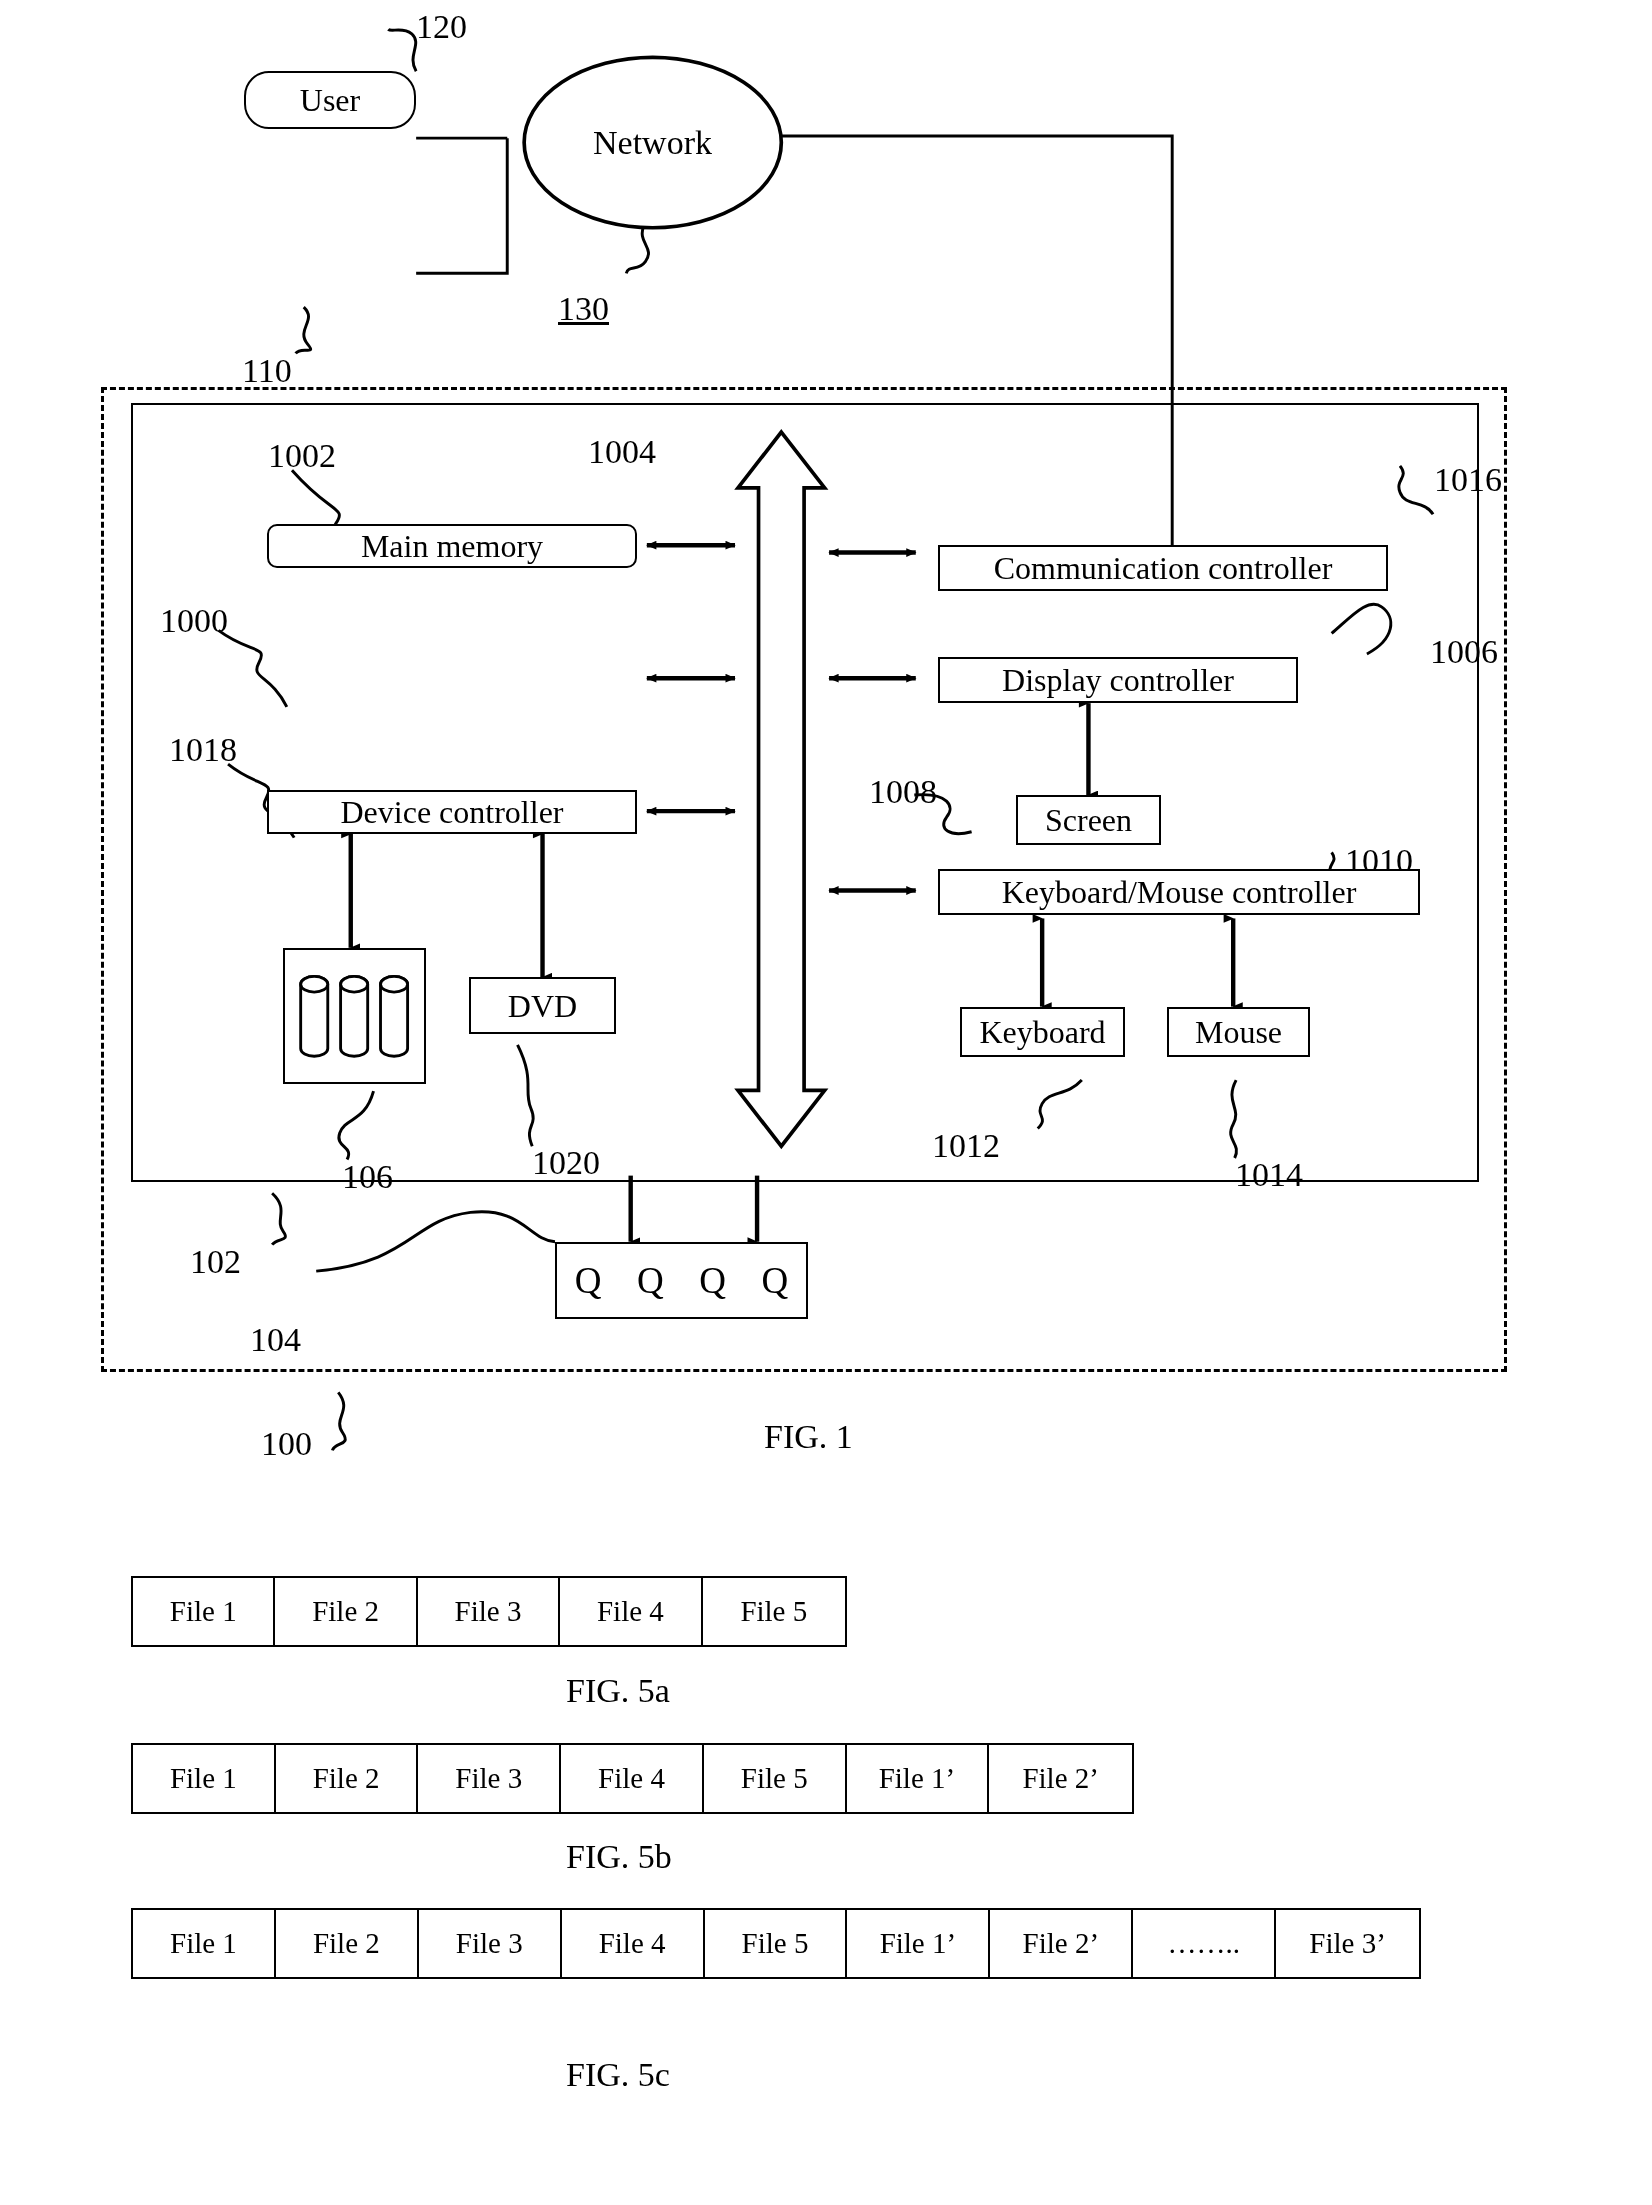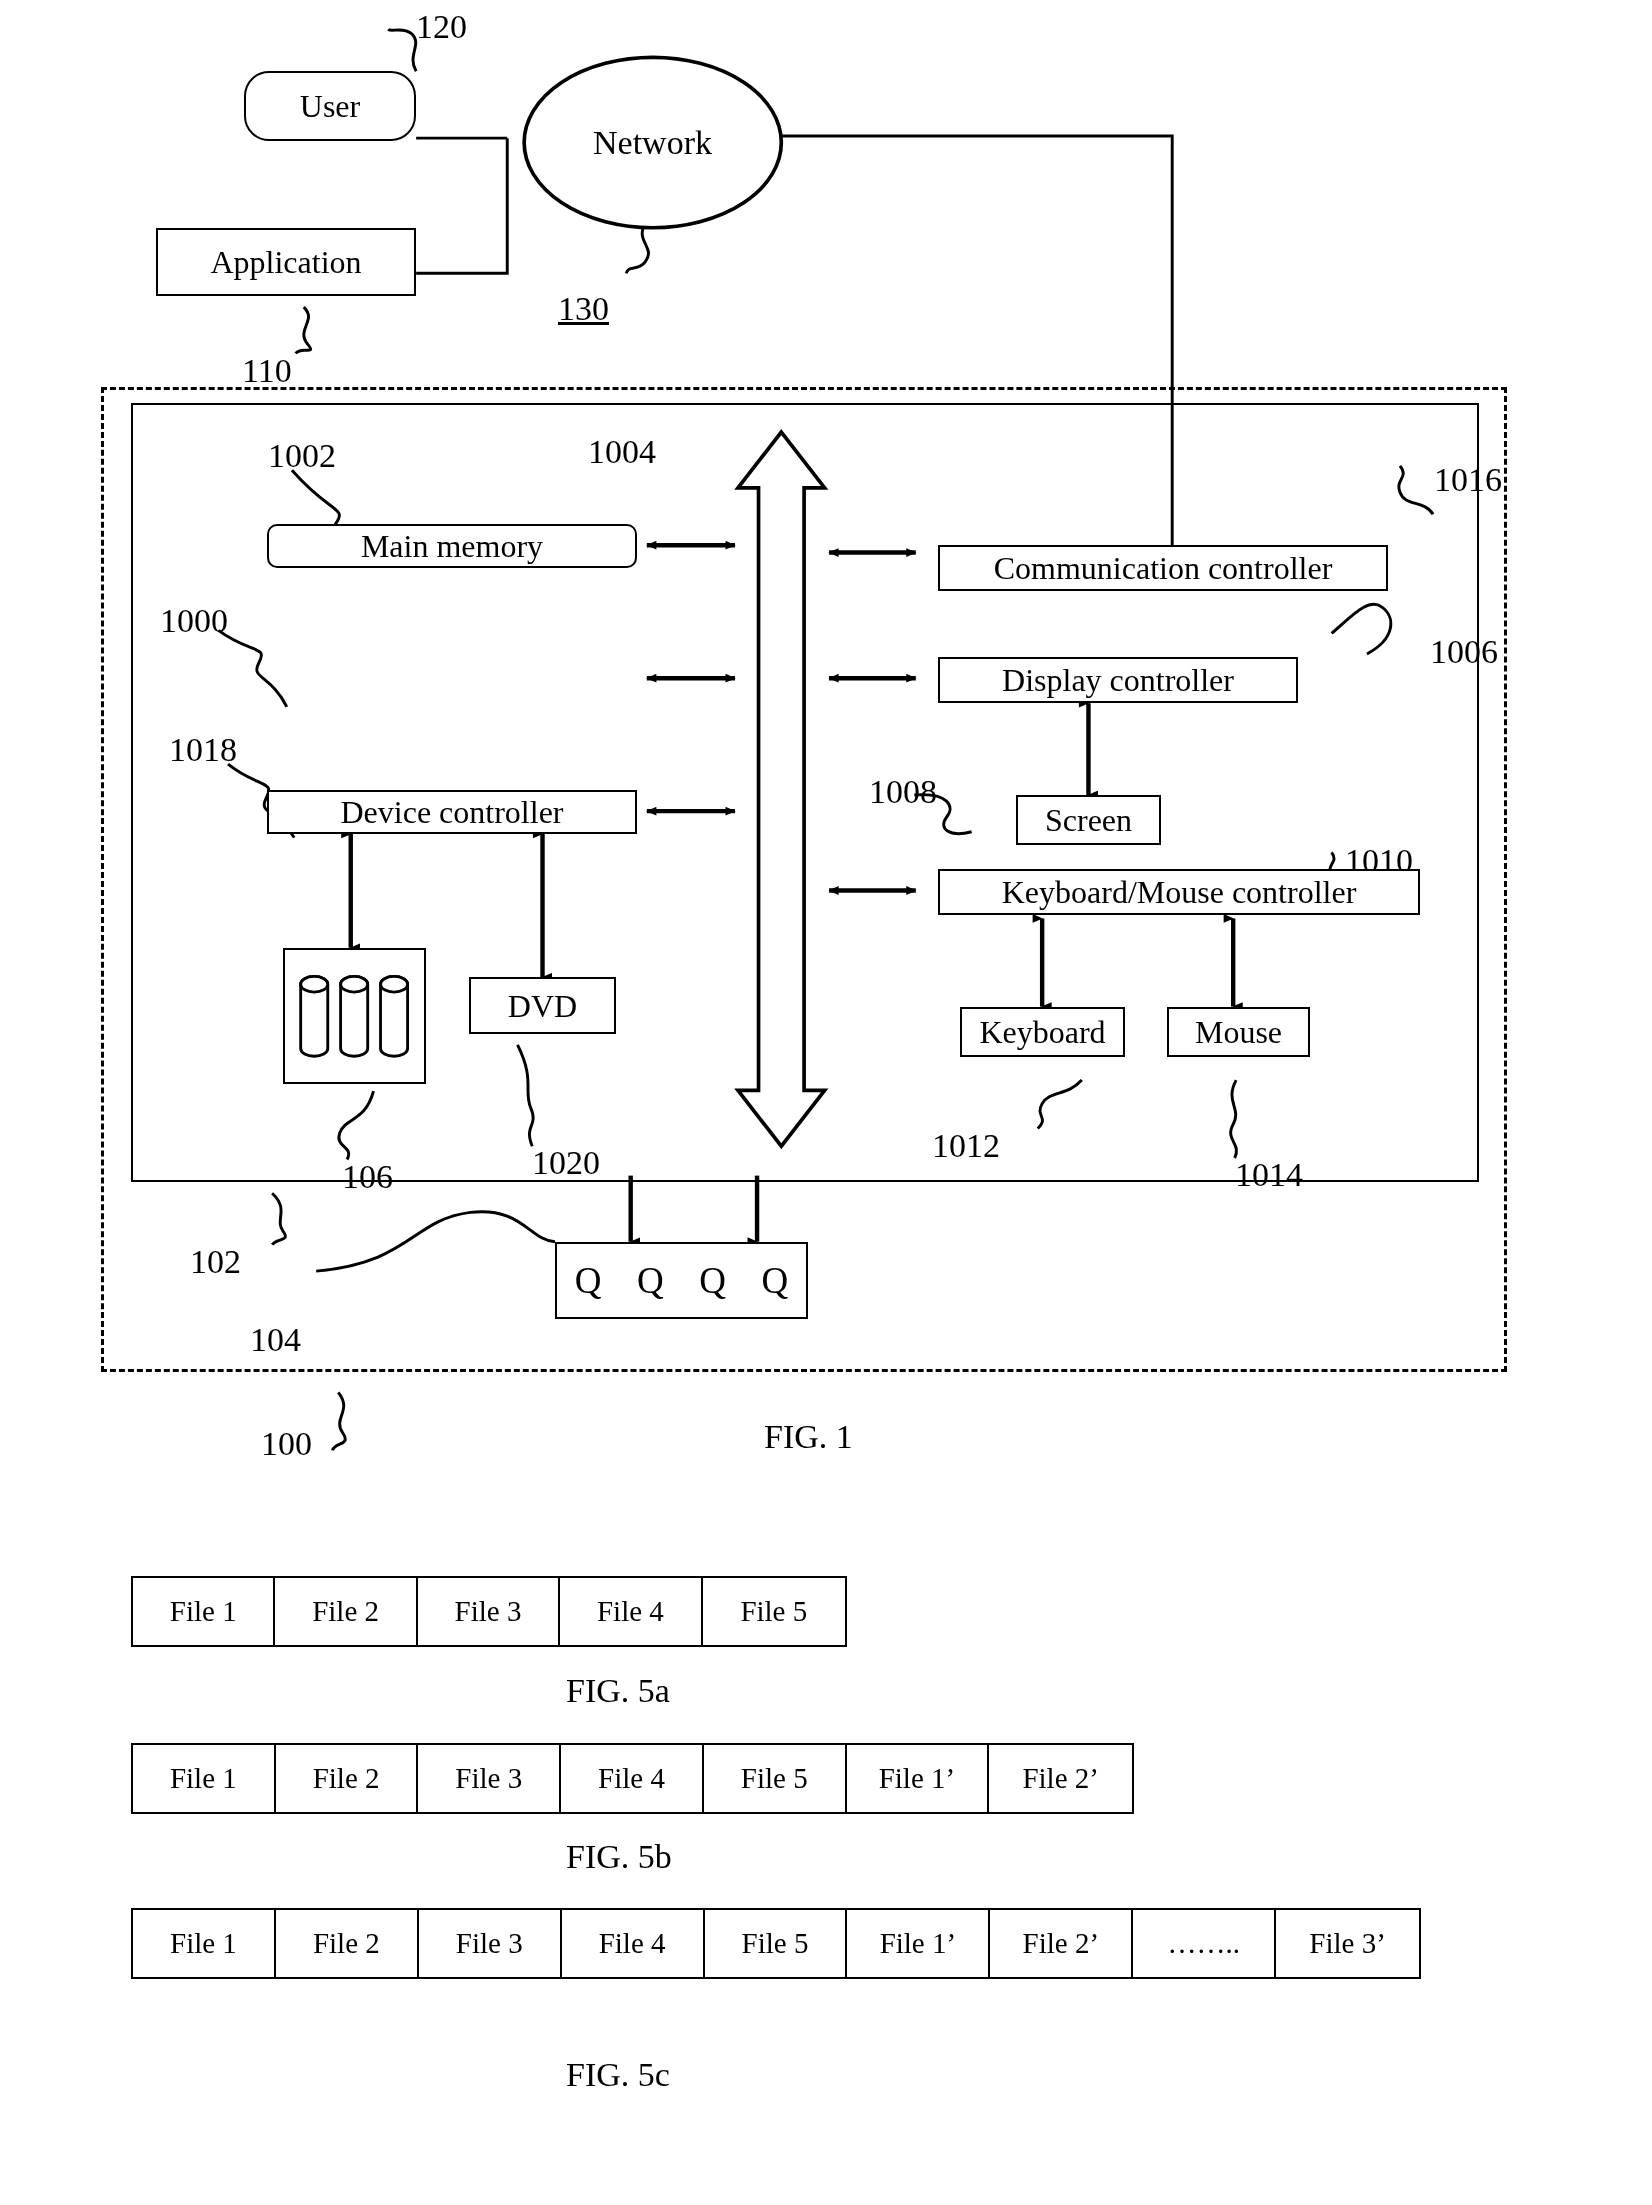--- a/index.html
+++ b/index.html
@@ -206,28 +206,25 @@
     <g stroke="#000" stroke-width="5" fill="#fff">
       <path d="M1063,588
                L1122,664 L1094,664 L1094,1484 L1122,1484
                L1063,1560
                L1004,1484 L1032,1484 L1032,664 L1004,664 Z"></path>
     </g>
 
     <ellipse cx="888" cy="194" rx="175" ry="116" fill="#fff" stroke="#000" stroke-width="5"></ellipse>
   </svg>
 
-  <div class="nbox" style="left:244px;top:71px;width:172px;height:70px;border-radius:25px;">
+  <div class="nbox" style="left:244px;top:71px;width:172px;height:58px;border-radius:25px;">
     <span>User</span>
   </div>
   <div class="ref" style="left:416px;top:10.3px;">120</div>
 
-  <div class="nbox" style="left:156px;top:228px;width:260px;height:68px;">
-    <span>Application</span>
-  </div>
   <div class="ref" style="left:242px;top:354px;">110</div>
 
   <div class="abs" style="left:524px;top:109px;width:257px;height:68px;display:flex;align-items:center;justify-content:center;font-size:34px;">
     <span>Network</span>
   </div>
   <div class="ref" style="left:558px;top:292px;text-decoration:underline;">130</div>
 
   <div id="dashed-boundary" style="height:985px;"></div>
   <div id="solid-boundary" style="height:779px;"></div>
 

